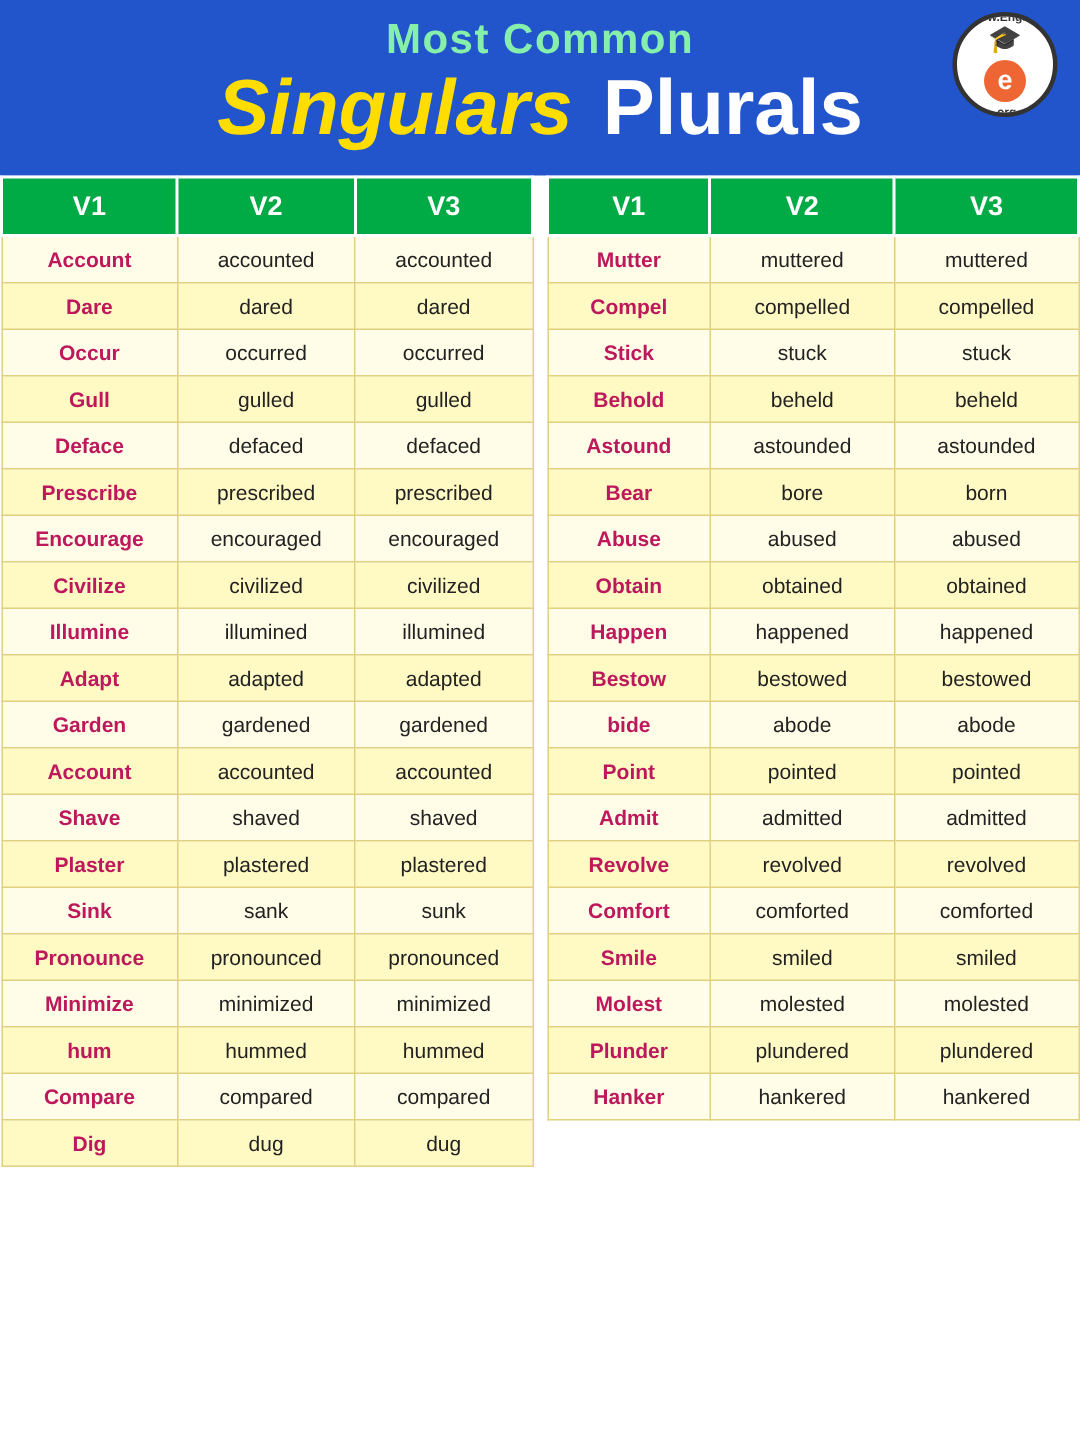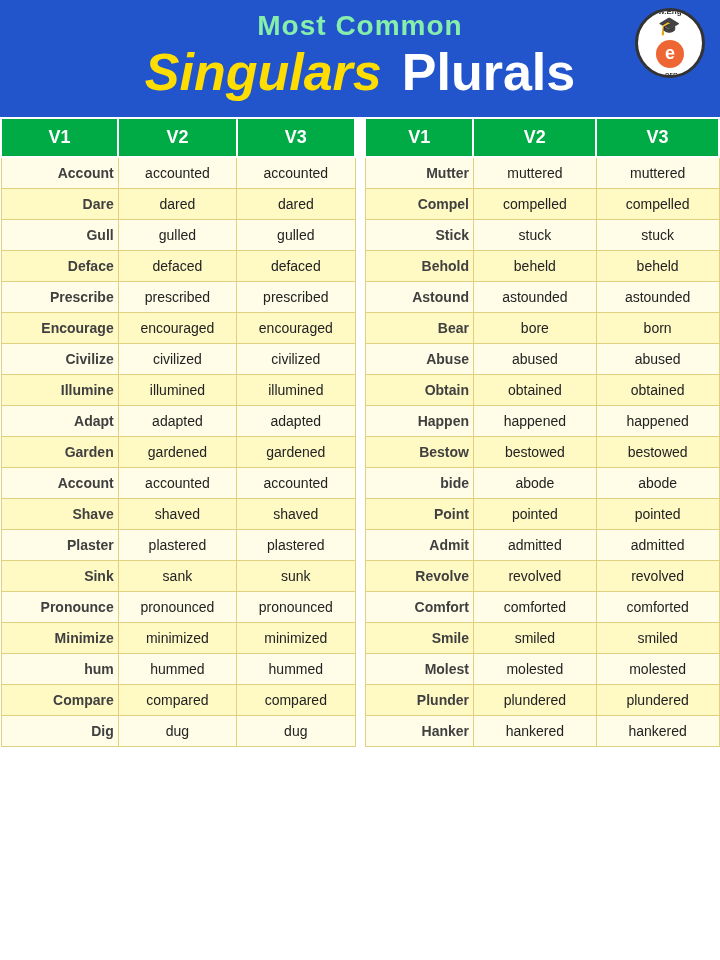--- a/index.html
+++ b/index.html
@@ -121,22 +121,21 @@
     tbody td {
       text-align: center;
       padding: 7px 4px;
       font-size: 14px;
       color: #222;
       border: 1px solid #e0d080;
     }
 
     tbody td:first-child {
       font-weight: bold;
-      color: #404040;
-      text-align: right;
+      color: #be185d;
     }
 
     
     .divider {
       width: 8px;
       background: #fff;
     }
 
     
     .table-section {
@@ -178,20 +177,25 @@
             <td>Account</td>
             <td>accounted</td>
             <td>accounted</td>
           </tr>
           <tr>
             <td>Dare</td>
             <td>dared</td>
             <td>dared</td>
           </tr>
           <tr>
+            <td>Occur</td>
+            <td>occurred</td>
+            <td>occurred</td>
+          </tr>
+          <tr>
             <td>Gull</td>
             <td>gulled</td>
             <td>gulled</td>
           </tr>
           <tr>
             <td>Deface</td>
             <td>defaced</td>
             <td>defaced</td>
           </tr>
           <tr>

